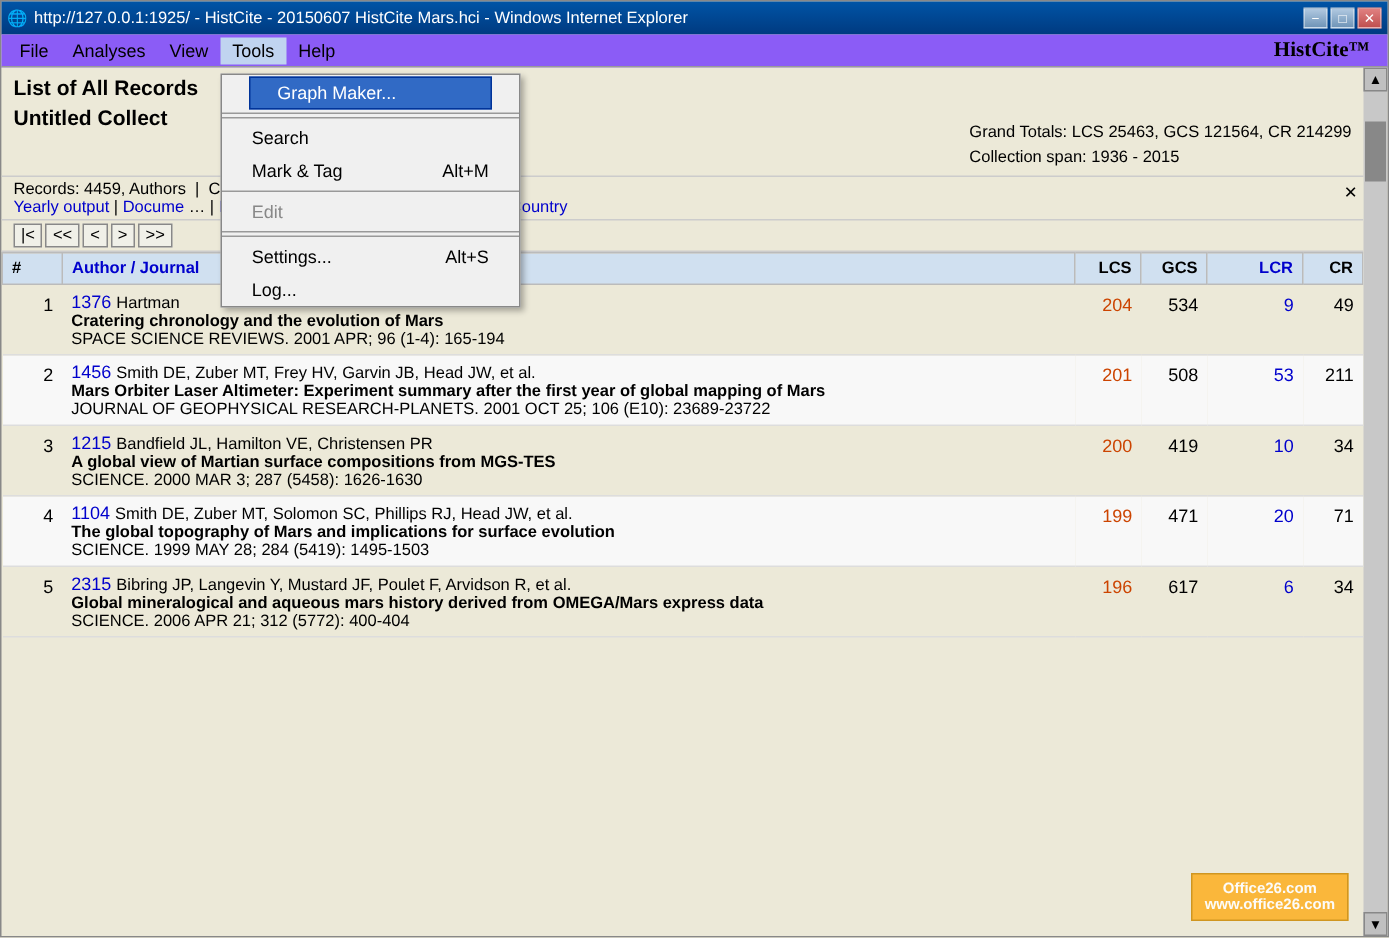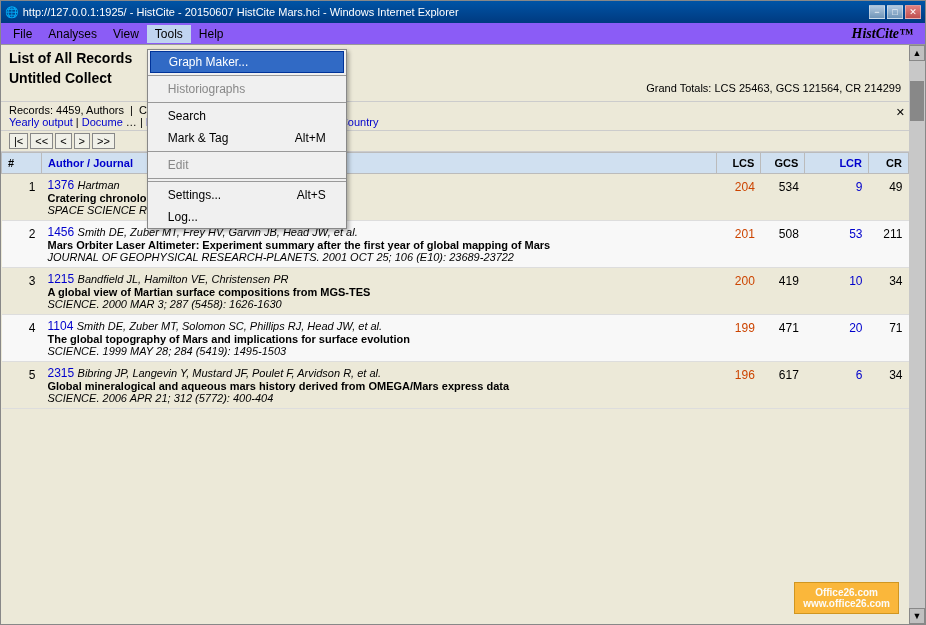--- a/index.html
+++ b/index.html
@@ -12,27 +12,27 @@
     .title-bar-controls { display: flex; gap: 2px; }
     .title-btn { width: 16px; height: 14px; font-size: 9px; display: flex; align-items: center; justify-content: center; cursor: pointer; border: 1px solid rgba(255,255,255,0.4); background: linear-gradient(to bottom, #b0c8e0, #7095b8); color: white; }
     .title-btn.close-btn { background: linear-gradient(to bottom, #e08080, #c05050); }
 
     
     .menu-bar { background: #8b5cf6; height: 22px; display: flex; align-items: center; padding: 0 4px; border-bottom: 1px solid #999; }
     .menu-item { padding: 2px 8px; font-size: 12px; cursor: pointer; color: #000; }
     .menu-item-tools { background: #c0d4f0; }
     .dropdown-menu { position: absolute; top: 22px; left: 0; background: #f0f0f0; border: 1px solid #888; box-shadow: 2px 2px 4px rgba(0,0,0,0.3); z-index: 1000; min-width: 200px; }
     .dropdown-item { padding: 4px 20px; font-size: 12px; cursor: pointer; color: #000; white-space: nowrap; }
-    .dropdown-item.highlighted { background: #316ac5; color: white; border: 1px solid #003399; margin: 1px 2px; padding: 3px 18px; }
+    .dropdown-item.highlighted { background: #316ac5; color: white; border: 1px solid #003399; margin: 1px 18px; padding: 3px 18px; }
     .dropdown-item.disabled { color: #888; cursor: default; }
     .dropdown-separator { border-top: 1px solid #999; margin: 2px 0; }
     .dropdown-item .shortcut { float: right; margin-left: 20px; color: inherit; }
 
     
-    .histcite-brand { margin-left: auto; font-family: Georgia, serif; font-size: 14px; font-weight: bold; color: #000; padding-right: 8px; font-style: italic; }
+    .histcite-brand { margin-left: auto; font-family: Georgia, serif; font-size: 14px; font-weight: bold; color: #000; padding-right: 8px; }
 
     
     .scroll-arrow { width: 16px; height: 16px; background: #c0c0c0; border: 1px solid #888; display: flex; align-items: center; justify-content: center; font-size: 9px; }
 
     
     .header-info { background: #ece9d8; padding: 4px 8px; border-bottom: 1px solid #ccc; display: flex; justify-content: space-between; align-items: flex-start; }
     .header-left { font-size: 14px; font-weight: bold; color: #000; line-height: 1.4; }
     .header-right { font-size: 11px; color: #000; text-align: left; line-height: 1.5; margin-top: 31px; }
 
     
@@ -50,21 +50,21 @@
     table { width: 100%; border-collapse: collapse; font-size: 12px; }
     thead tr { background: #d0e0f0; }
     thead th { padding: 4px 6px; text-align: left; border: 1px solid #bbb; font-weight: bold; color: #000; font-size: 11px; }
     thead th.right { text-align: right; }
     tbody tr { border-bottom: 1px solid #ddd; vertical-align: top; }
     tbody tr:nth-child(even) { background: #f8f8f8; }
     .row-num { padding: 6px 4px; text-align: right; color: #000; width: 20px; white-space: nowrap; }
     .row-content { padding: 4px 6px; }
     .record-id { color: #0000cc; text-decoration: none; font-size: 12px; }
     .record-bold { font-weight: bold; font-size: 11px; }
-    .record-normal { font-size: 11px; color: #000; font-style: italic; }
+    .record-normal { font-size: 11px; color: #000; }
     .stat-cell { padding: 6px 6px; text-align: right; font-size: 12px; color: #000; width: 40px; white-space: nowrap; vertical-align: top; }
     .stat-cell.orange { color: #cc4400; }
     .stat-cell.blue { color: #0000cc; }
     .col-num { width: 24px; }
     .col-main { }
     .col-lcs { width: 44px; }
     .col-gcs { width: 44px; }
     .col-lcr { width: 40px; padding-left: 34px; }
     .col-cr { width: 36px; }
 
@@ -107,21 +107,20 @@
     <span class="menu-item">File</span>
     <span class="menu-item">Analyses</span>
     <span class="menu-item">View</span>
 
     <div class="tools-dropdown-container">
       <span class="menu-item menu-item-tools">Tools</span>
       
       <div class="dropdown-menu">
         <div class="dropdown-item highlighted">Graph Maker...</div>
         <div class="dropdown-separator"></div>
-        <div class="dropdown-item disabled">Historiographs</div>
         <div class="dropdown-separator"></div>
         <div class="dropdown-item">Search</div>
         <div class="dropdown-item">
           <span>Mark &amp; Tag</span>
           <span class="shortcut">Alt+M</span>
         </div>
         <div class="dropdown-separator"></div>
         <div class="dropdown-item disabled">Edit</div>
         <div class="dropdown-separator"></div>
         <div class="dropdown-separator"></div>
@@ -140,20 +139,21 @@
   <div class="main-layout">
     <div class="main-content">
 
       <div class="header-info">
         <div class="header-left">
           <div>List of All Records</div>
           <div>Untitled Collect</div>
         </div>
         <div class="header-right">
           <div>Grand Totals: LCS 25463, GCS 121564, CR 214299</div>
+          <div>Collection span: 1936 - 2015</div>
         </div>
       </div>
 
       <div class="filter-bar">
         <div>
           <span>Records: 4459, Authors</span>
           &nbsp;|&nbsp;
           <span>Cited References: 87166, Words: 5385</span>
           <span class="close-x">✕</span>
         </div>

